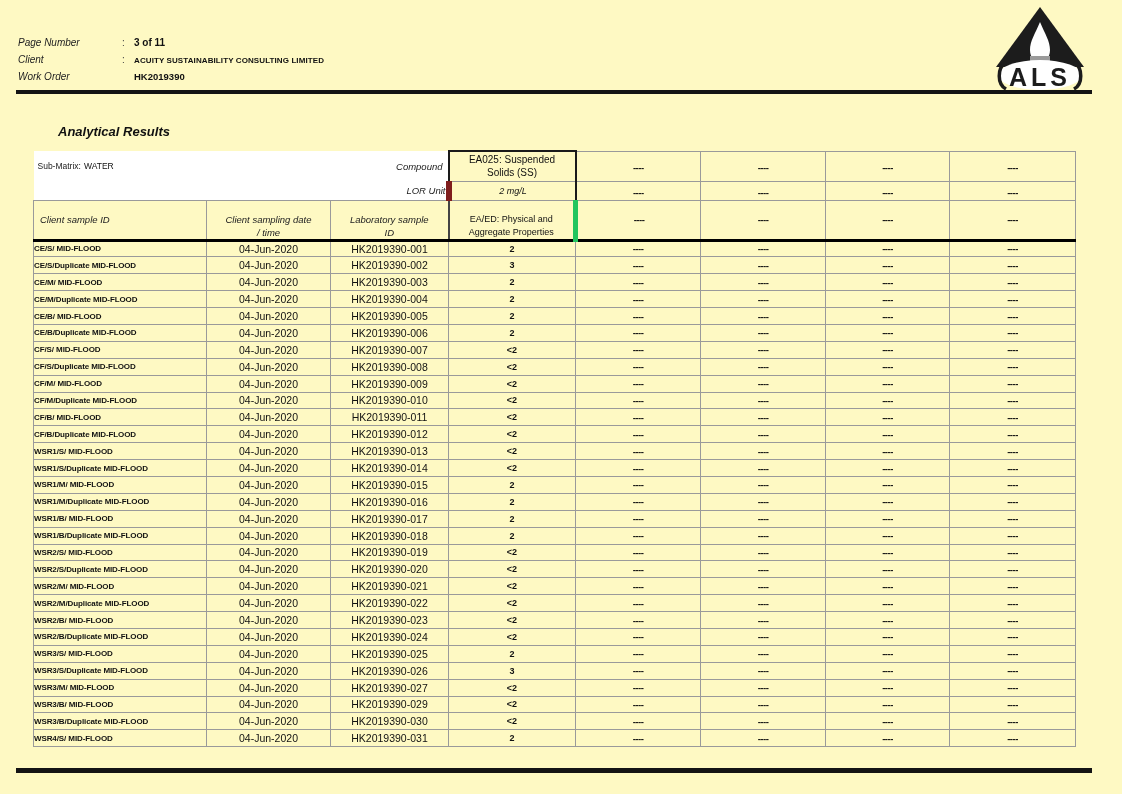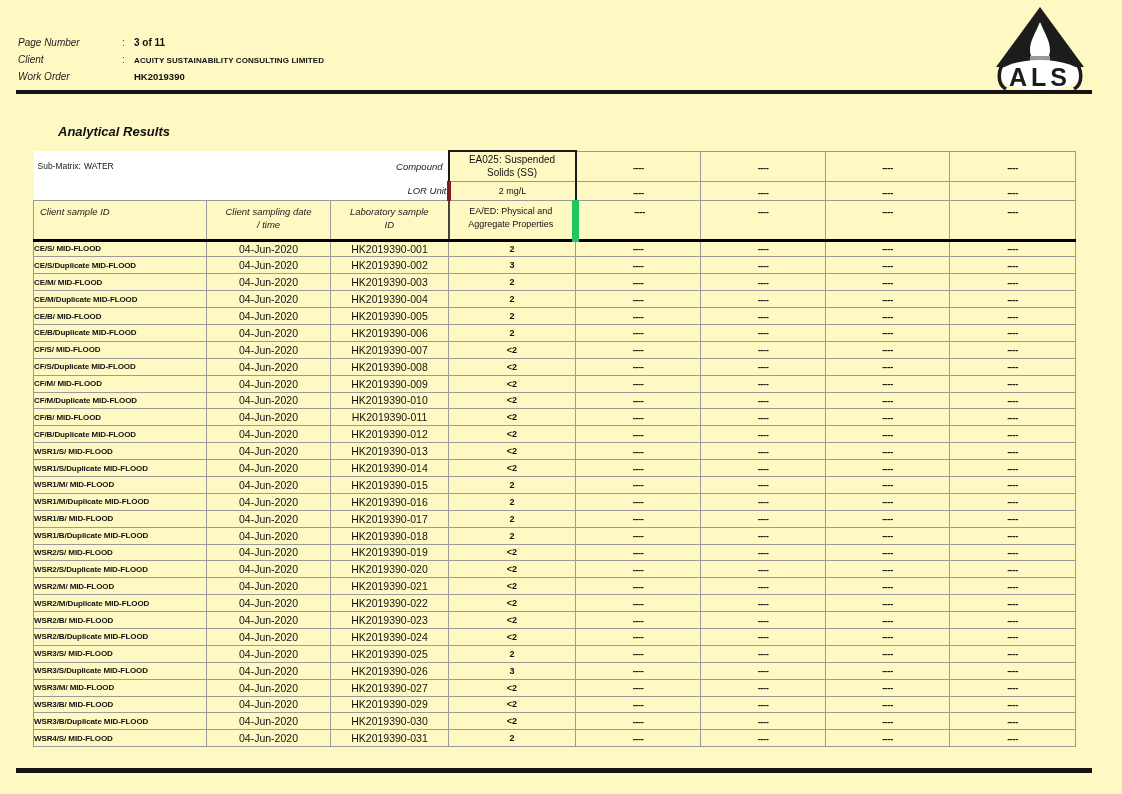--- a/index.html
+++ b/index.html
@@ -44,32 +44,32 @@
 
   tr.hr1 { height:30px; }
   tr.hr2 { height:18px; }
   tr.hr3 { height:40px; }
 
   td.analyte-title {
     border:2px solid #1a1a1a; border-bottom:1px solid #999;
     text-align:center; font-weight:normal; font-size:10px; line-height:13px; color:#111;
   }
   td.analyte-lor {
-    border-left:4px solid #7f1d1d; border-right:2px solid #1a1a1a; border-bottom:1px solid #999;
-    text-align:center; font-size:9px; color:#111;
+    border-left:6px solid #7f1d1d; border-right:2px solid #1a1a1a; border-bottom:1px solid #999;
+    text-align:center; font-size:9px; color:#111;font-style:italic;
   }
   td.h-box { border:1px solid #9a9a9a; text-align:center; vertical-align:middle; }
 
   tr.hr3 td {
     border:1px solid #9a9a9a; border-bottom:3px solid #000;
-    vertical-align:top; padding-top:4px; line-height:13px; text-align:center; font-size:9.5px;
+    vertical-align:top; padding-top:12px; line-height:13px; text-align:center; font-size:9.5px;
   }
   tr.hr3 td.ch-id { text-align:left; padding-left:6px; font-style:italic; color:#222; }
   tr.hr3 td.ch { font-style:italic; color:#222; }
-  tr.hr3 td.method { font-style:normal; font-size:9px; color:#111; border-left:2px solid #444; border-right:7px solid #22c55e; }
+  tr.hr3 td.method { font-style:normal; font-size:9px; color:#111; border-left:2px solid #444; border-right:5px solid #22c55e; }
 
   tbody.data tr { height:16.9px; }
   tbody.data td { border:1px solid #9a9a9a; vertical-align:middle; }
   td.c-id  { font-weight:bold; font-size:8px; text-align:left; padding-left:5px; letter-spacing:-0.1px; color:#111; }
   td.c-date{ font-size:10.5px; text-align:center; color:#111; }
   td.c-lab { font-size:10.5px; text-align:center; color:#111; }
   td.c-val { font-weight:bold; font-size:9px; text-align:center; color:#111; border-left:2px solid #555; }
   td.c-dash{ font-weight:bold; font-size:9.5px; text-align:center; letter-spacing:-0.5px; color:#111; }
   .dash-txt { font-weight:bold; font-size:9.5px; letter-spacing:-0.5px; color:#111; }
 </style>

